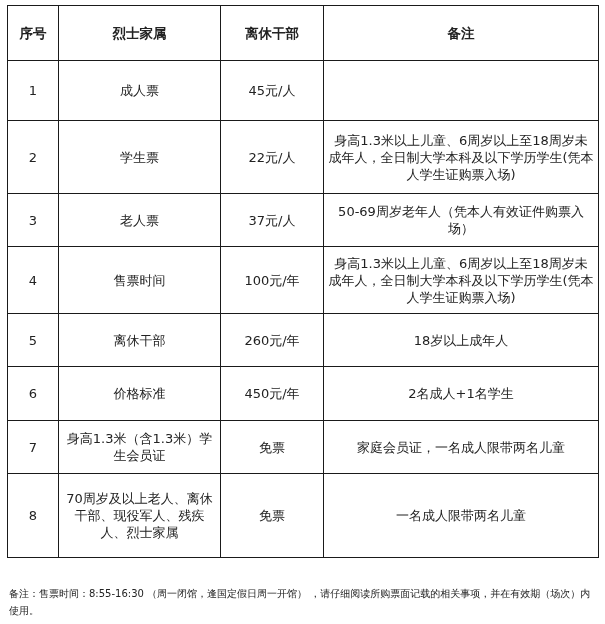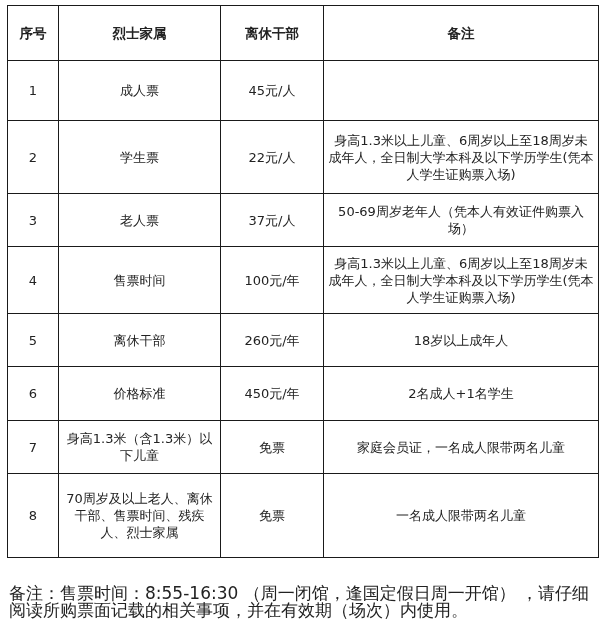--- a/index.html
+++ b/index.html
@@ -33,21 +33,21 @@
     tr.h-r2 { height: 73px; }
     tr.h-r3 { height: 53px; }
     tr.h-r4 { height: 67px; }
     tr.h-r5 { height: 53px; }
     tr.h-r6 { height: 54px; }
     tr.h-r7 { height: 53px; }
     tr.h-r8 { height: 84px; }
     td.note { font-size: 13px; line-height: 17px; padding: 0 6px; }
     .footer {
       position: absolute; left: 9px; top: 585px; width: 590px;
-      font-size: 17px; line-height: 17px; color: #222;
+      font-size: 10px; line-height: 17px; color: #222;
     }
   </style>
 </head>
 <body>
 
 <table class="tickets">
   <colgroup>
     <col class="c-no">
       <col class="c-type">
       <col class="c-price">
@@ -91,26 +91,26 @@
     <td class="note">18岁以上成年人</td>
   </tr>
   <tr class="h-r6">
     <td>6</td>
     <td>价格标准</td>
     <td>450元/年</td>
     <td class="note">2名成人+1名学生</td>
   </tr>
   <tr class="h-r7">
     <td>7</td>
-    <td>身高1.3米（含1.3米）以下儿童</td>
+    <td>身高1.3米（含1.3米）学生会员证</td>
     <td>免票</td>
     <td class="note">家庭会员证，一名成人限带两名儿童</td>
   </tr>
   <tr class="h-r8">
     <td>8</td>
-    <td>70周岁及以上老人、离休干部、售票时间、残疾人、烈士家属</td>
+    <td>70周岁及以上老人、离休干部、现役军人、残疾人、烈士家属</td>
     <td>免票</td>
     <td class="note">一名成人限带两名儿童</td>
   </tr>
 </tbody>
   </table>
 
 <div class="footer">备注：售票时间：8:55-16:30 （周一闭馆，逢国定假日周一开馆） ，请仔细阅读所购票面记载的相关事项，并在有效期（场次）内使用。</div>
 
 </body></html>

